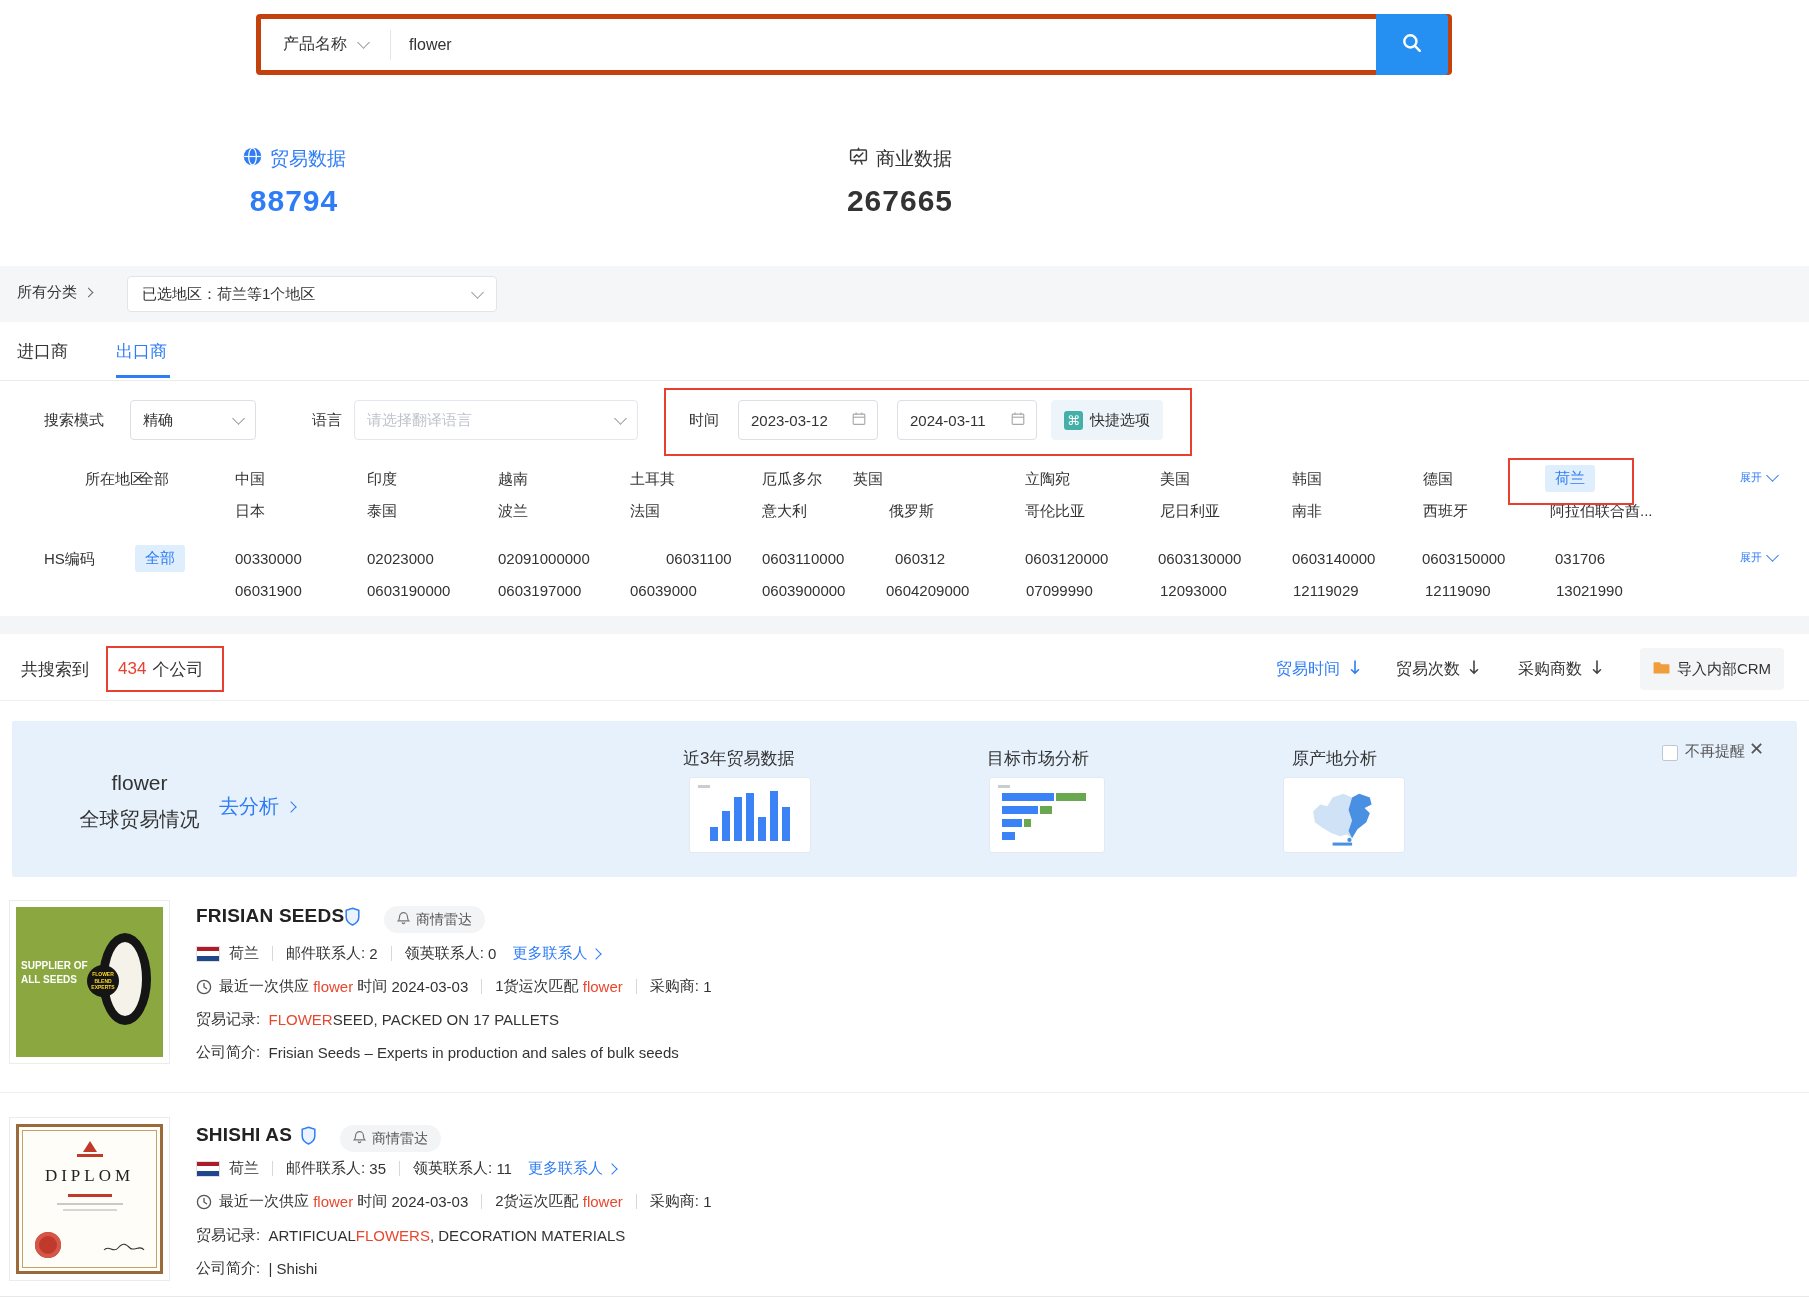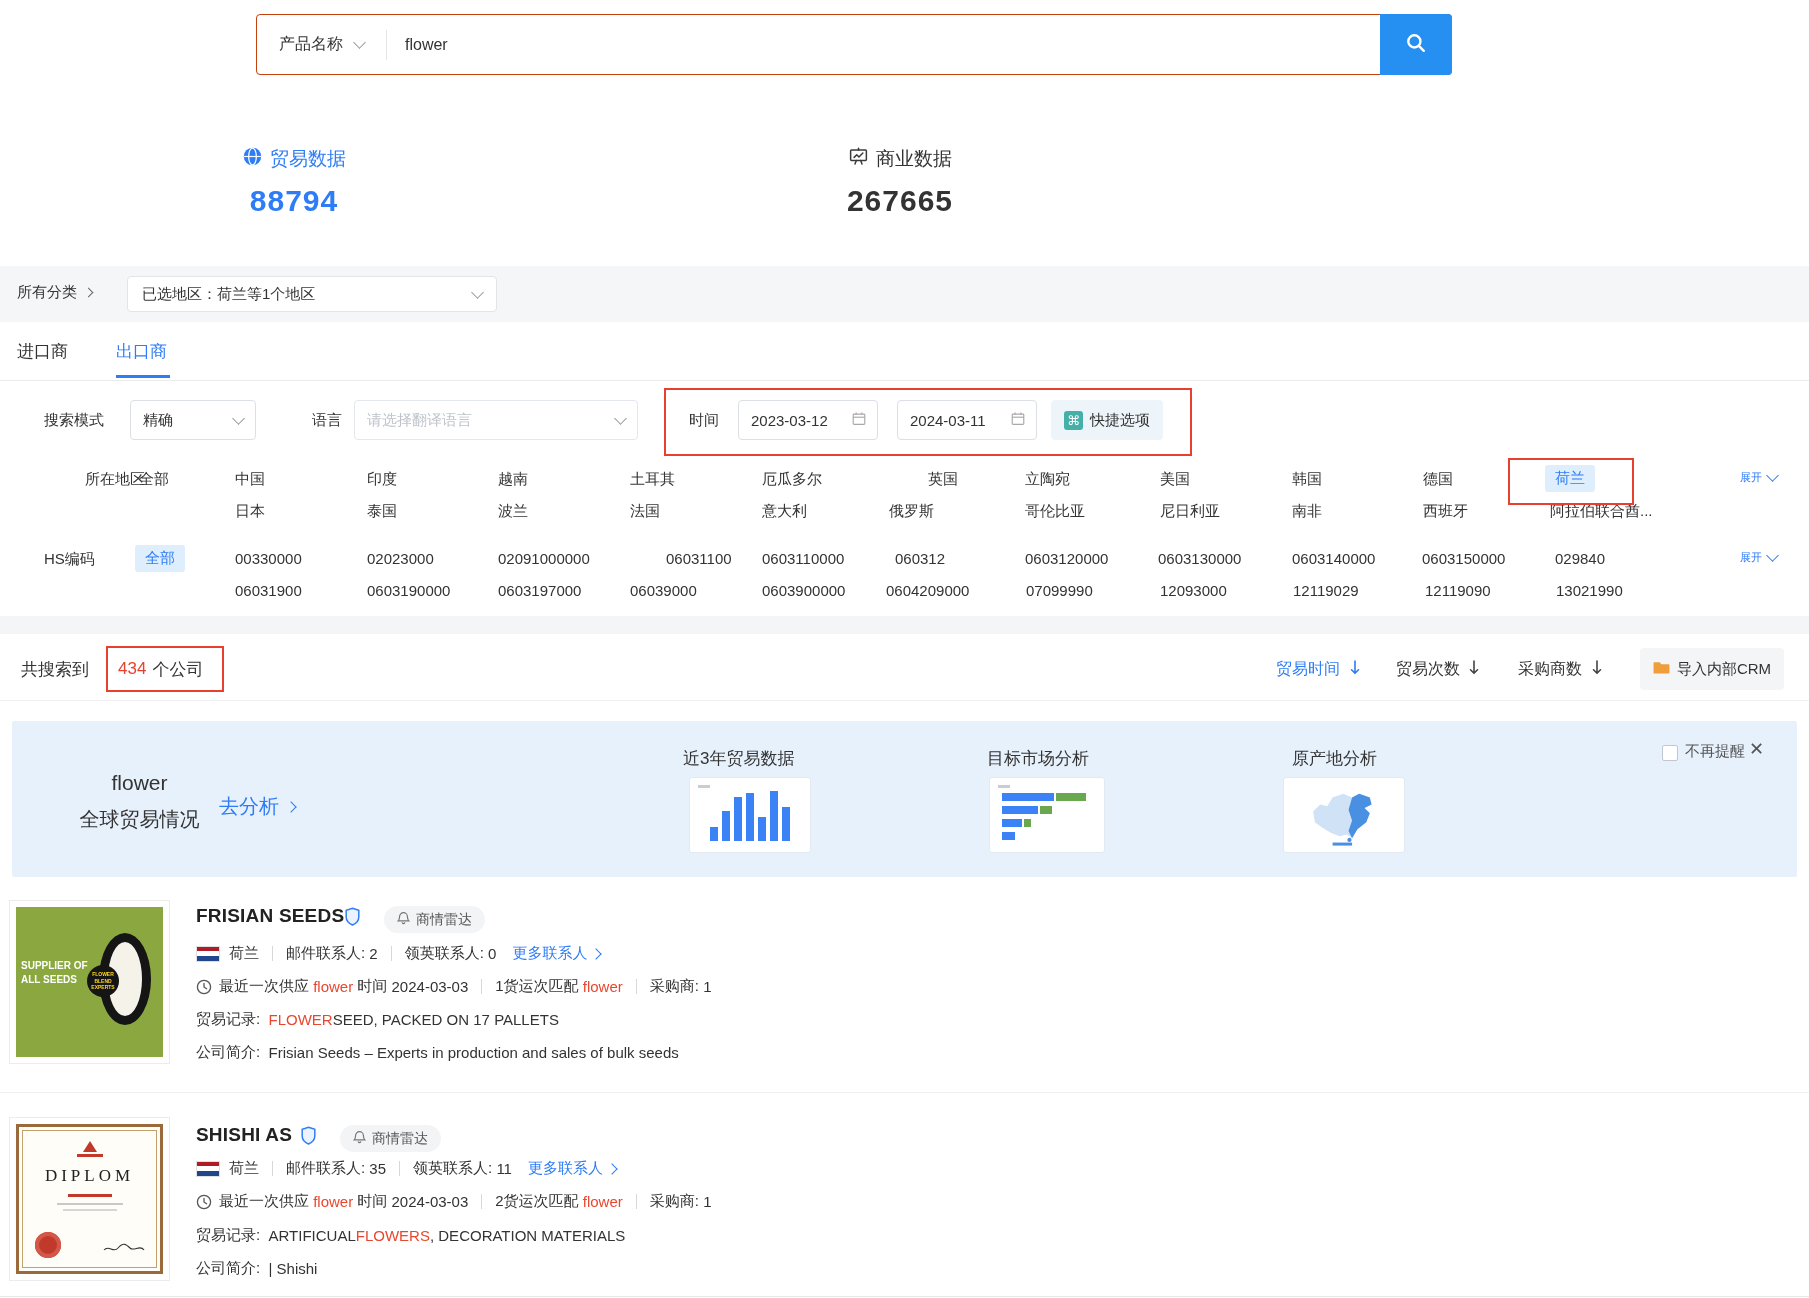--- a/index.html
+++ b/index.html
@@ -7,21 +7,21 @@
   #app{position:relative;width:1809px;height:1298px;background:#fff;overflow:hidden;}
   .abs{position:absolute;}
 
   
   .chv{display:inline-block;width:8px;height:8px;border-right:1.6px solid #999;border-bottom:1.6px solid #999;transform:rotate(45deg);margin-top:-4px;}
   .chv.blue{border-color:#2e7cf6;}
   .chv-r{display:inline-block;width:7px;height:7px;border-right:1.8px solid #2e7cf6;border-top:1.8px solid #2e7cf6;transform:rotate(45deg);}
   .vsep{display:inline-block;width:1px;height:15px;background:#d8d8d8;margin:0 13px;}
 
   
-  .search-wrap{left:256px;top:14px;width:1196px;height:61px;border:1px solid #c2410c;border-radius:4px;display:flex;align-items:center;box-sizing:border-box;background:#fff;}
+  .search-wrap{left:256px;top:14px;width:1196px;height:61px;border:5px solid #c2410c;border-radius:4px;display:flex;align-items:center;box-sizing:border-box;background:#fff;}
   .search-cat{display:flex;align-items:center;gap:12px;padding:0 22px;font-size:16px;color:#333;cursor:pointer;}
   .search-div{width:1px;height:30px;background:#e5e5e5;}
   .search-input{flex:1;border:none;outline:none;font-size:16px;color:#333;padding:0 18px;height:40px;font-family:inherit;}
   .search-btn{width:72px;height:61px;margin:-1px -1px -1px 0;background:#2590f2;border:none;border-radius:0 4px 4px 0;display:flex;align-items:center;justify-content:center;cursor:pointer;}
 
   
   .stat{position:absolute;top:146px;width:180px;display:flex;flex-direction:column;align-items:center;gap:12px;}
   .stat .lbl{display:flex;align-items:flex-start;gap:7px;font-size:19px;color:#333;}
   .stat .val{font-size:30px;font-weight:bold;color:#333;letter-spacing:1px;}
   .stat.blue .lbl,.stat.blue .val{color:#2e7cf6;}
@@ -205,21 +205,21 @@
     <span>快捷选项</span>
   </div>
 
   <div class="abs flabel" style="left:44px;top:470px;margin-left:41px;">所在地区</div>
   <span class="fitem" style="left:139px;top:470px;">全部</span>
   <span class="fitem" style="left:235px;top:470px;">中国</span>
   <span class="fitem" style="left:367px;top:470px;">印度</span>
   <span class="fitem" style="left:498px;top:470px;">越南</span>
   <span class="fitem" style="left:630px;top:470px;">土耳其</span>
   <span class="fitem" style="left:762px;top:470px;">厄瓜多尔</span>
-  <span class="fitem" style="left:928px;top:470px;">英国</span>
+  <span class="fitem" style="left:853px;top:470px;">英国</span>
   <span class="fitem" style="left:1025px;top:470px;">立陶宛</span>
   <span class="fitem" style="left:1160px;top:470px;">美国</span>
   <span class="fitem" style="left:1292px;top:470px;">韩国</span>
   <span class="fitem" style="left:1423px;top:470px;">德国</span>
   <span class="fitem chip" style="left:1545px;top:465px;">荷兰</span>
   <div class="hl-box" style="left:1508px;top:458px;width:122px;height:43px;"></div>
   <div class="expand" style="top:470px;">
     <span>展开</span>
     <span class="chv blue"></span>
   </div>
@@ -240,21 +240,21 @@
   <span class="fitem" style="left:235px;top:550px;">00330000</span>
   <span class="fitem" style="left:367px;top:550px;">02023000</span>
   <span class="fitem" style="left:498px;top:550px;">02091000000</span>
   <span class="fitem" style="left:666px;top:550px;">06031100</span>
   <span class="fitem" style="left:762px;top:550px;">0603110000</span>
   <span class="fitem" style="left:895px;top:550px;">060312</span>
   <span class="fitem" style="left:1025px;top:550px;">0603120000</span>
   <span class="fitem" style="left:1158px;top:550px;">0603130000</span>
   <span class="fitem" style="left:1292px;top:550px;">0603140000</span>
   <span class="fitem" style="left:1422px;top:550px;">0603150000</span>
-  <span class="fitem" style="left:1555px;top:550px;">029840</span>
+  <span class="fitem" style="left:1555px;top:550px;">031706</span>
   <div class="expand" style="top:550px;">
     <span>展开</span>
     <span class="chv blue"></span>
   </div>
   <span class="fitem" style="left:235px;top:582px;">06031900</span>
   <span class="fitem" style="left:367px;top:582px;">0603190000</span>
   <span class="fitem" style="left:498px;top:582px;">0603197000</span>
   <span class="fitem" style="left:630px;top:582px;">06039000</span>
   <span class="fitem" style="left:762px;top:582px;">0603900000</span>
   <span class="fitem" style="left:886px;top:582px;">0604209000</span>

